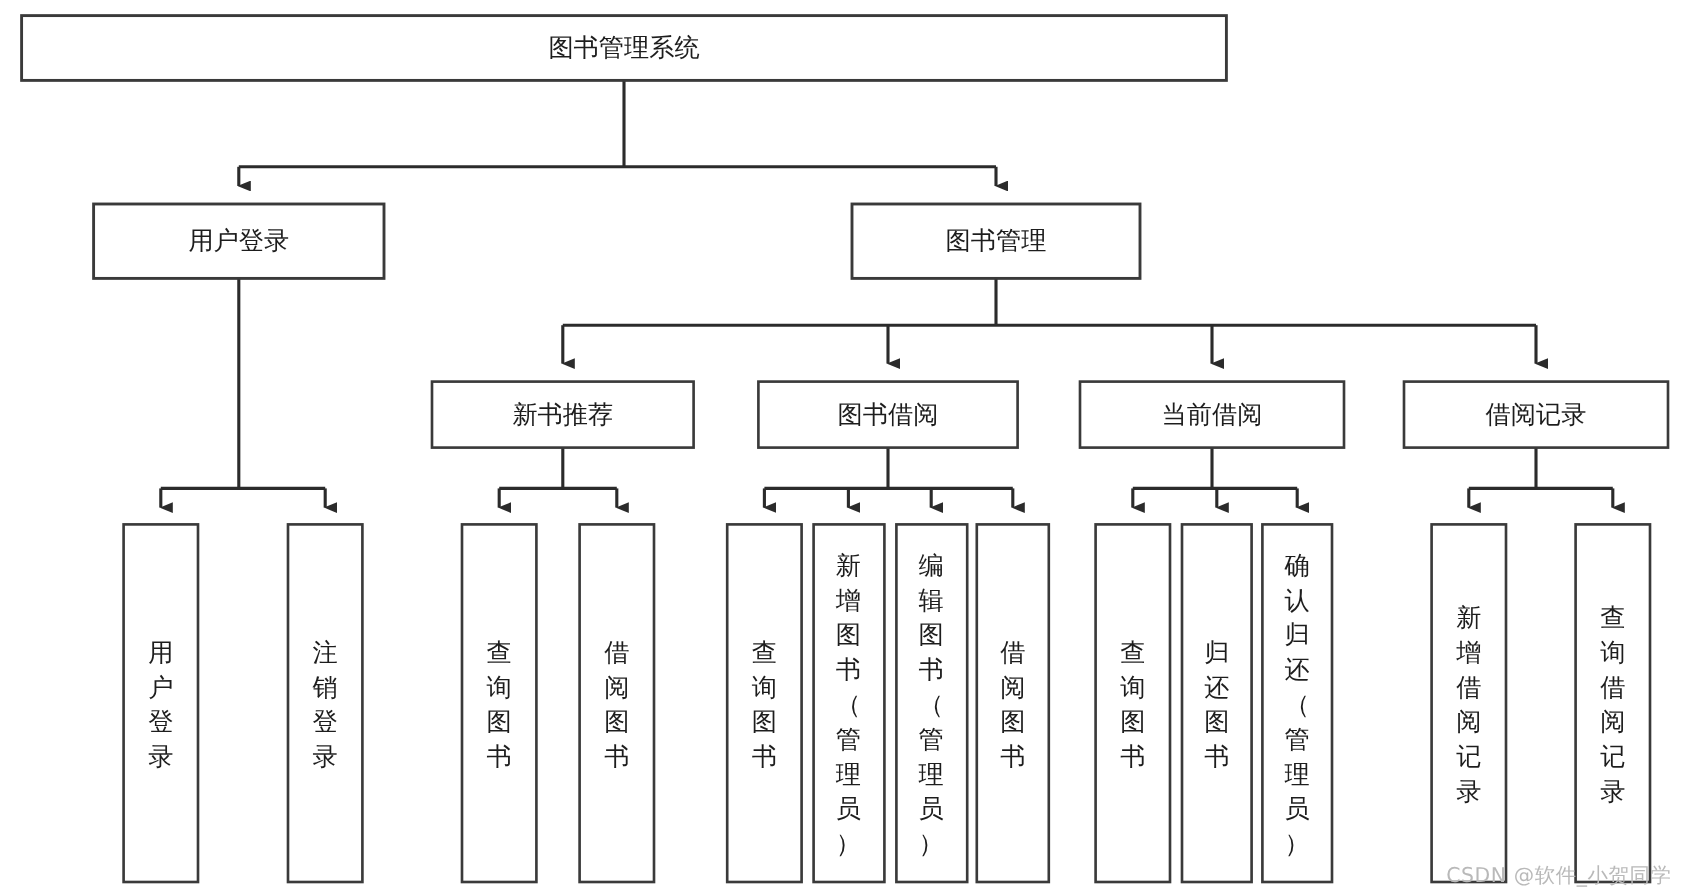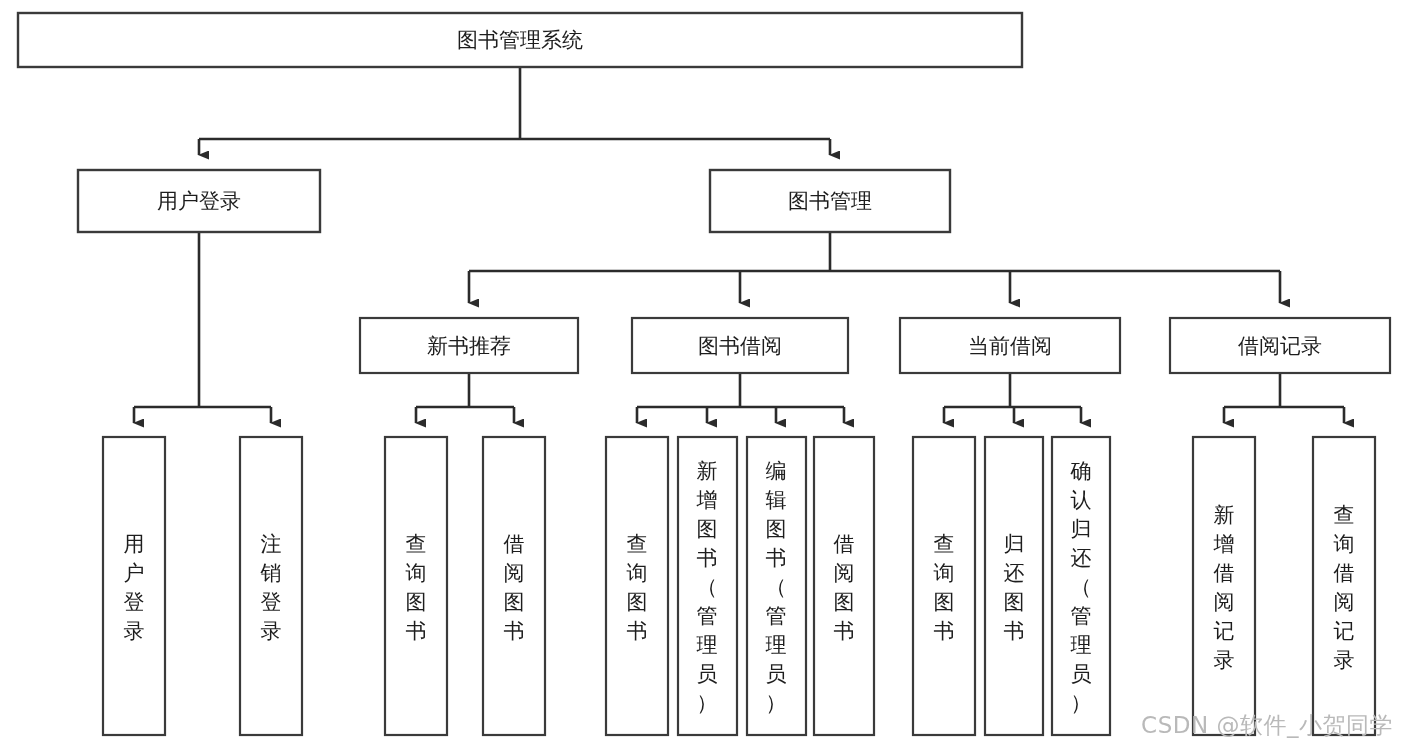--- a/index.html
+++ b/index.html
@@ -53,21 +53,21 @@
     font-family: "DejaVu Sans", "Liberation Sans", sans-serif;
     font-size: 21px;
     fill: #1d1d1d;
     text-anchor: middle;
   }
   .watermark {
     position: absolute;
     right: 12px;
     bottom: 6px;
     font-family: "DejaVu Sans", "Liberation Sans", sans-serif;
-    font-size: 23px;
+    font-size: 17px;
     color: #b9b9b9;
     letter-spacing: 0.5px;
     white-space: nowrap;
     pointer-events: none;
   }
 </style>
 </head>
 <body>
 
 <div id="diagram-root">

